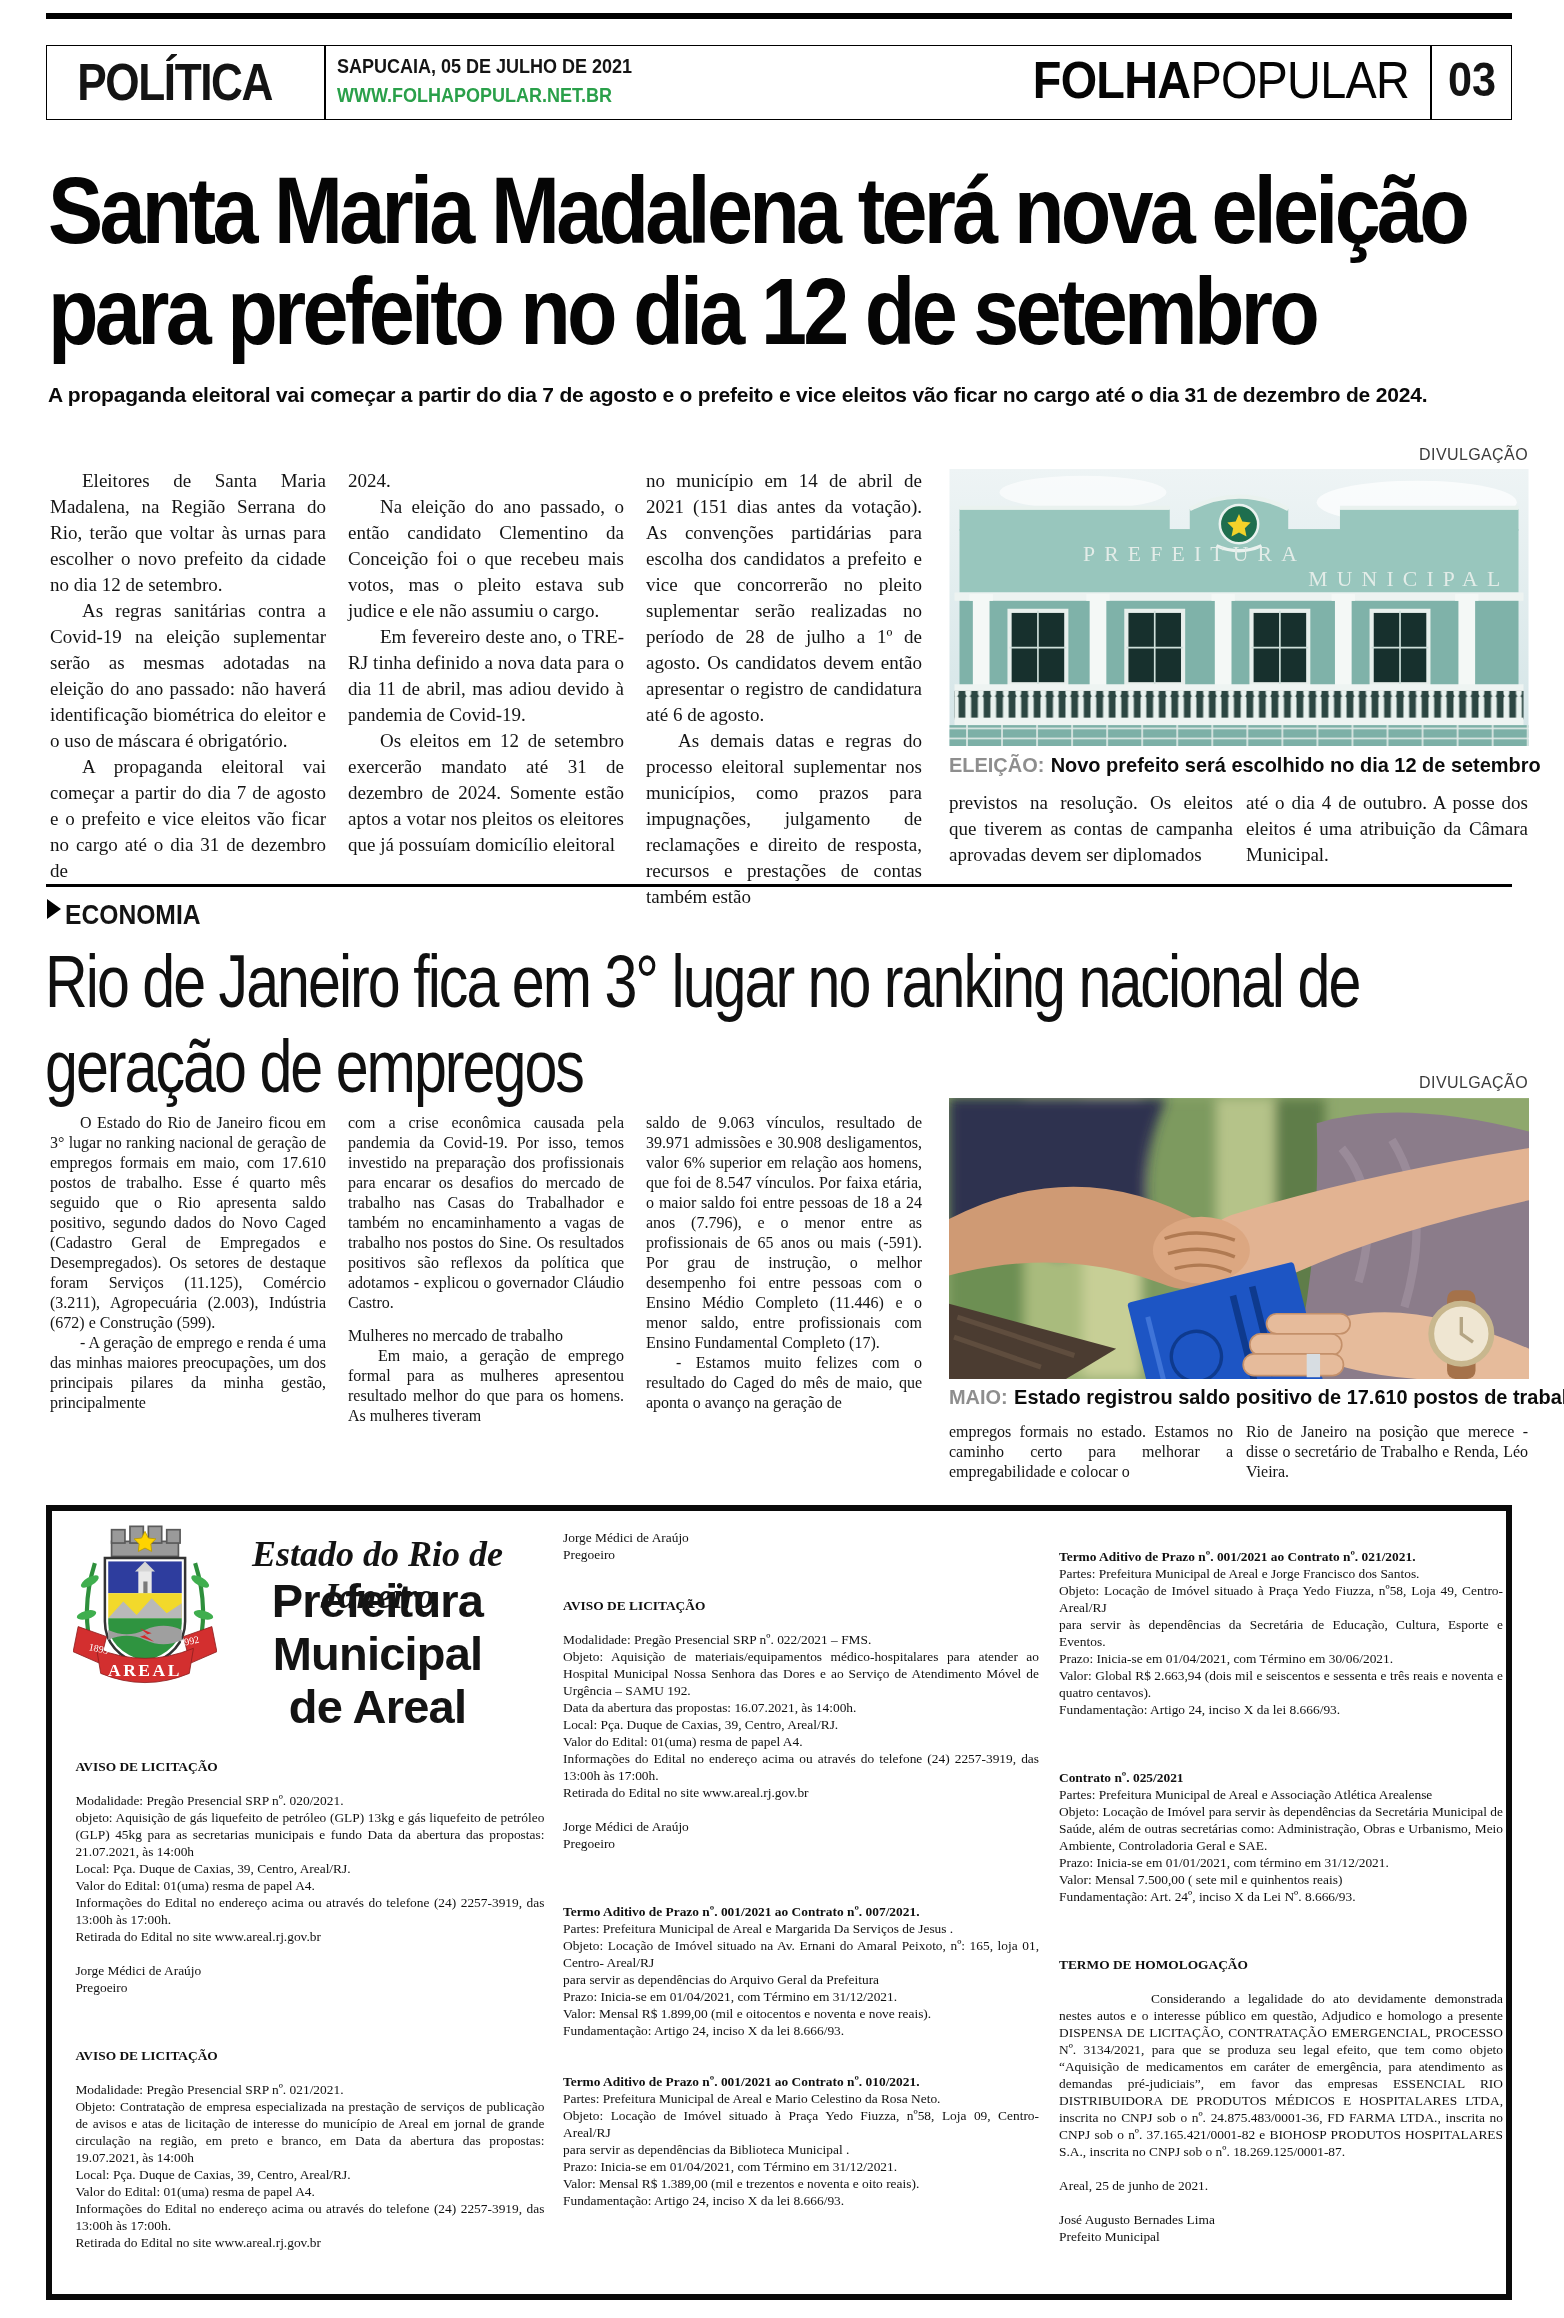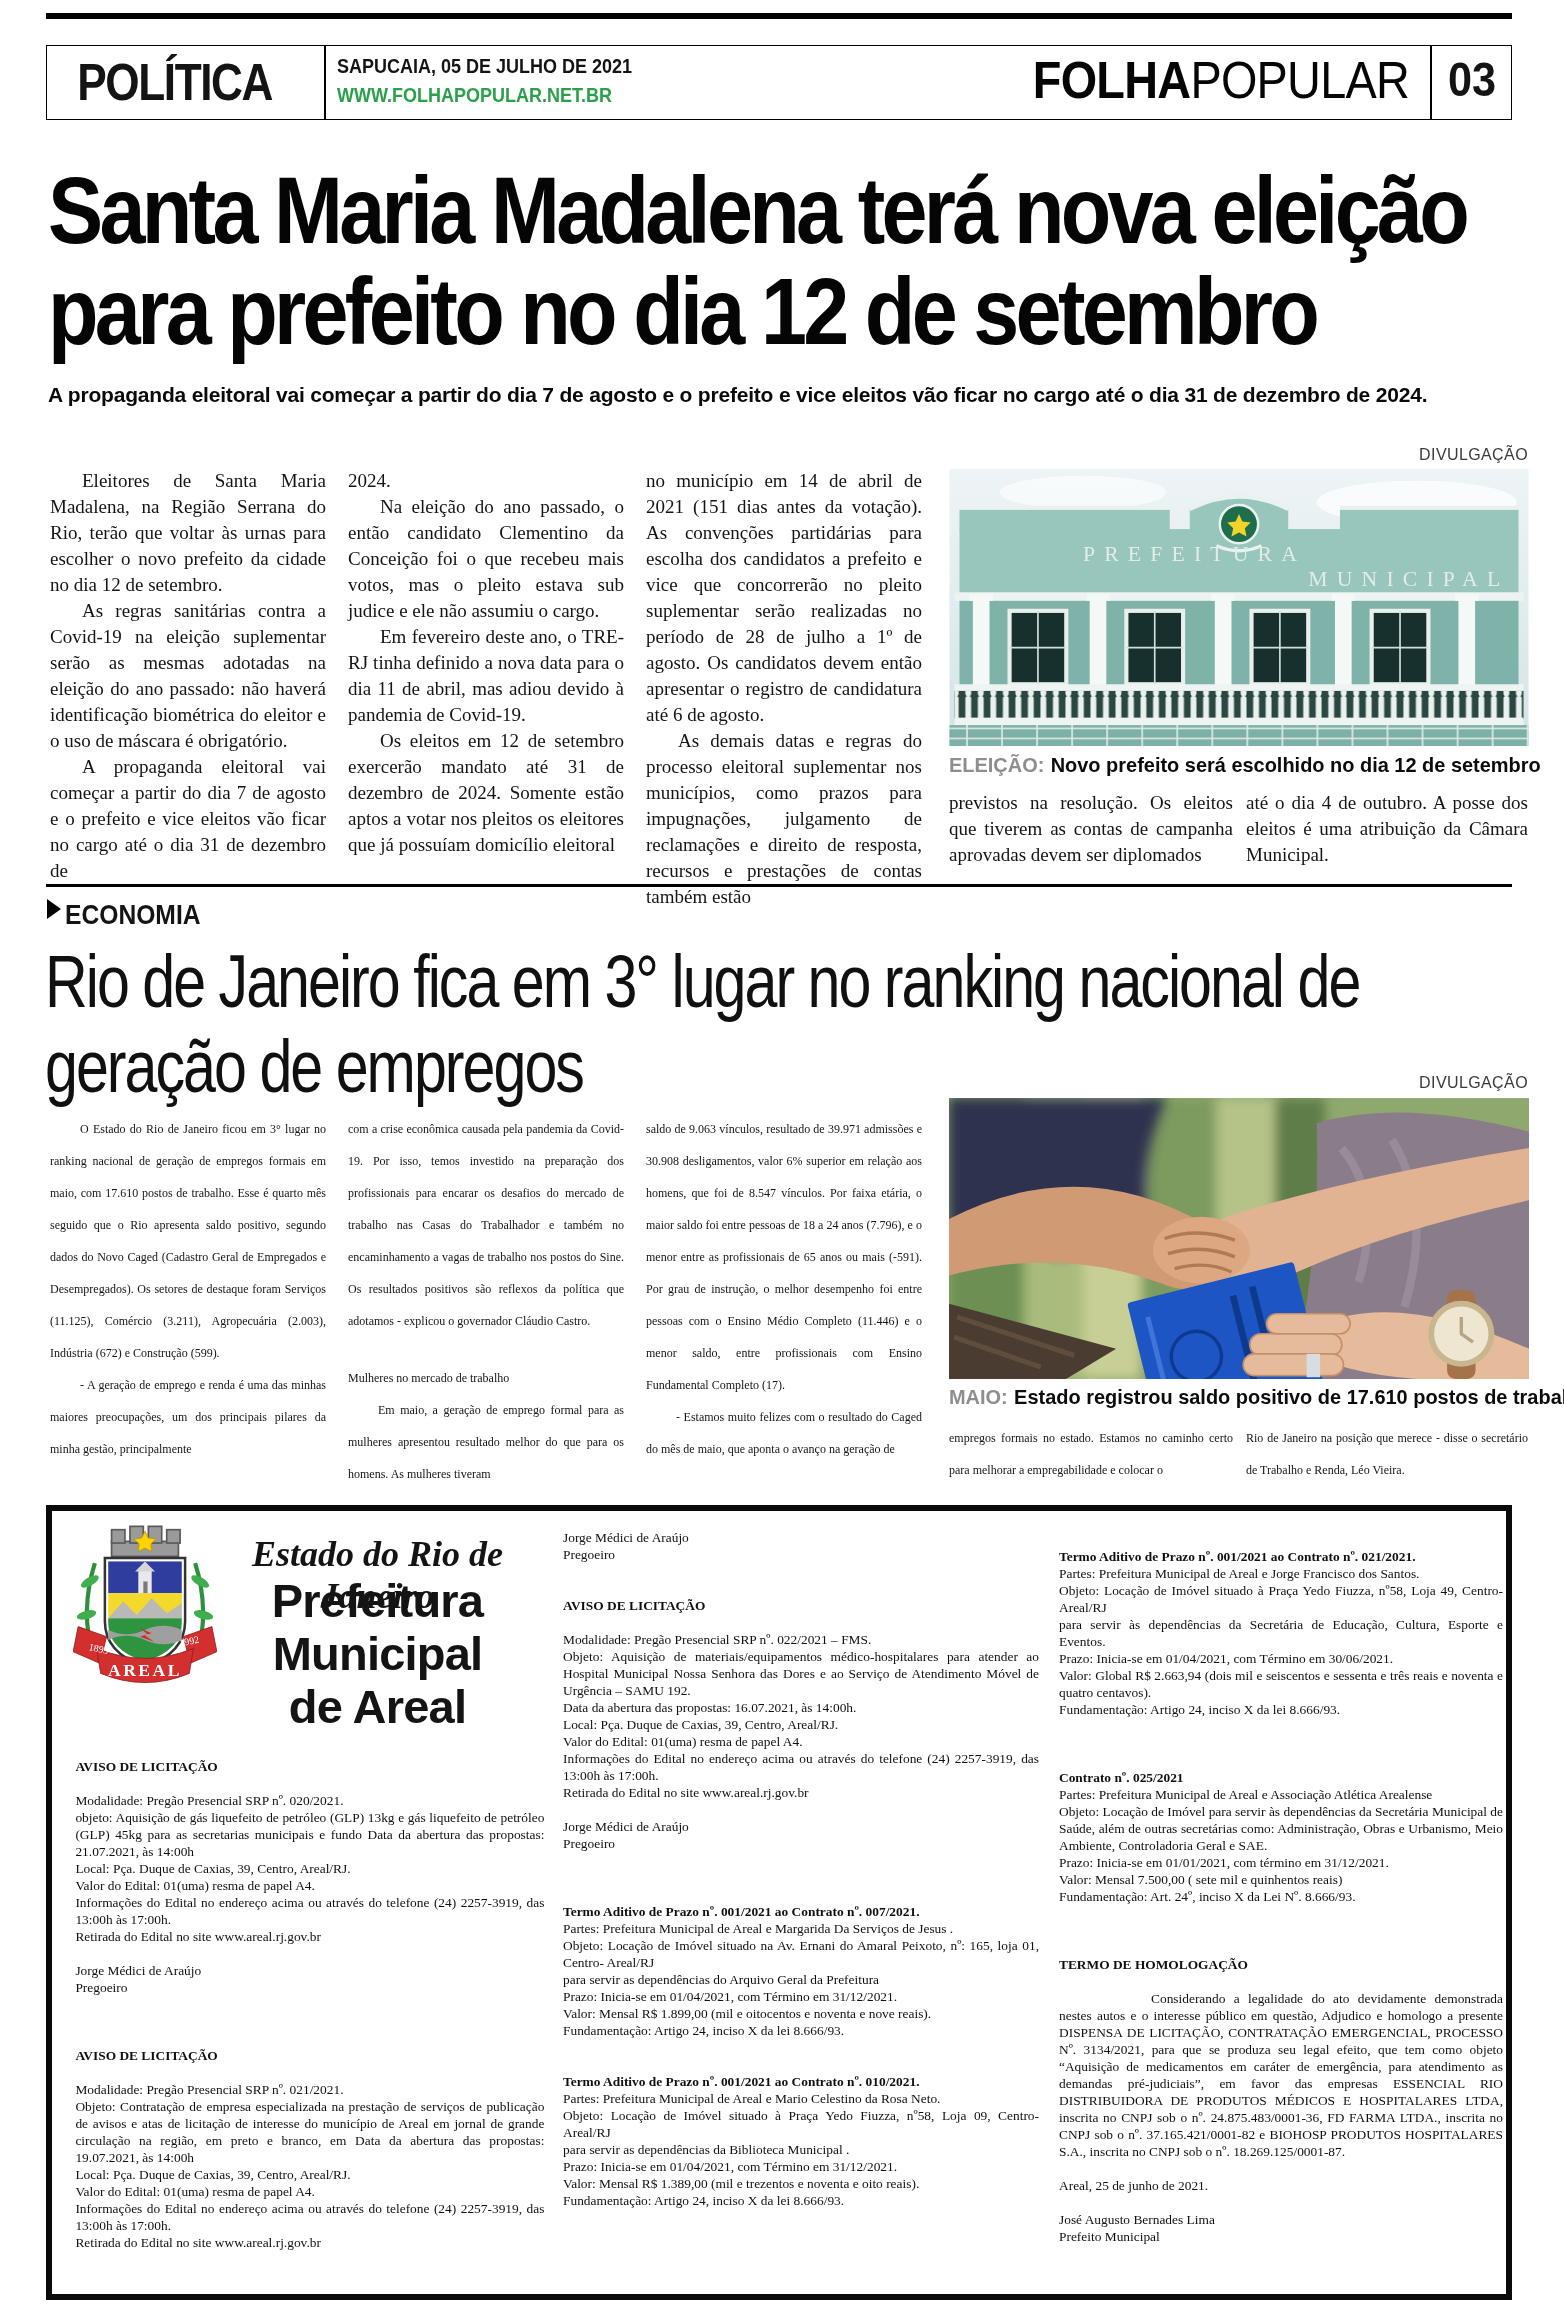--- a/index.html
+++ b/index.html
@@ -36,24 +36,24 @@
       transform:scaleX(.88);transform-origin:0 50%;white-space:nowrap;display:inline-block}
   .h2{position:absolute;left:45px;top:939px;font-family:"Liberation Sans",sans-serif;font-weight:400;
       font-size:74px;line-height:85px;letter-spacing:-2.5px;color:#101010;
       transform:scaleX(.8);transform-origin:0 0;white-space:nowrap}
 
   
   .article{position:absolute;text-align:justify;font-size:19px;line-height:26px}
   .article p{margin:0;text-indent:32px}
   .article p.cont{text-indent:0}
   .article p.sub{text-indent:0;margin-top:26px}
-  .article.tight{font-size:12px;line-height:32px}
+  .article.tight{font-size:16px;line-height:20px}
   .article.tight p{text-indent:30px}
   .article.tight p.cont{text-indent:0}
-  .article.tight p.sub{text-indent:0;margin-top:25px}
+  .article.tight p.sub{text-indent:0;margin-top:13px}
 
   .credit{position:absolute;font-family:"Liberation Sans",sans-serif;font-size:16px;color:#3a3a3a;letter-spacing:0.4px}
   .caption{position:absolute;font-family:"Liberation Sans",sans-serif;font-weight:700;font-size:21px;color:#0c0c0c;
       transform:scaleX(.95);transform-origin:0 0;white-space:nowrap}
   .caption .lab{color:#8e8e8e;margin-right:6.7px}
 
   .photo{position:absolute;display:block}
 
   
   .notice-box{position:absolute;left:46px;top:1505px;width:1466px;height:795px;

